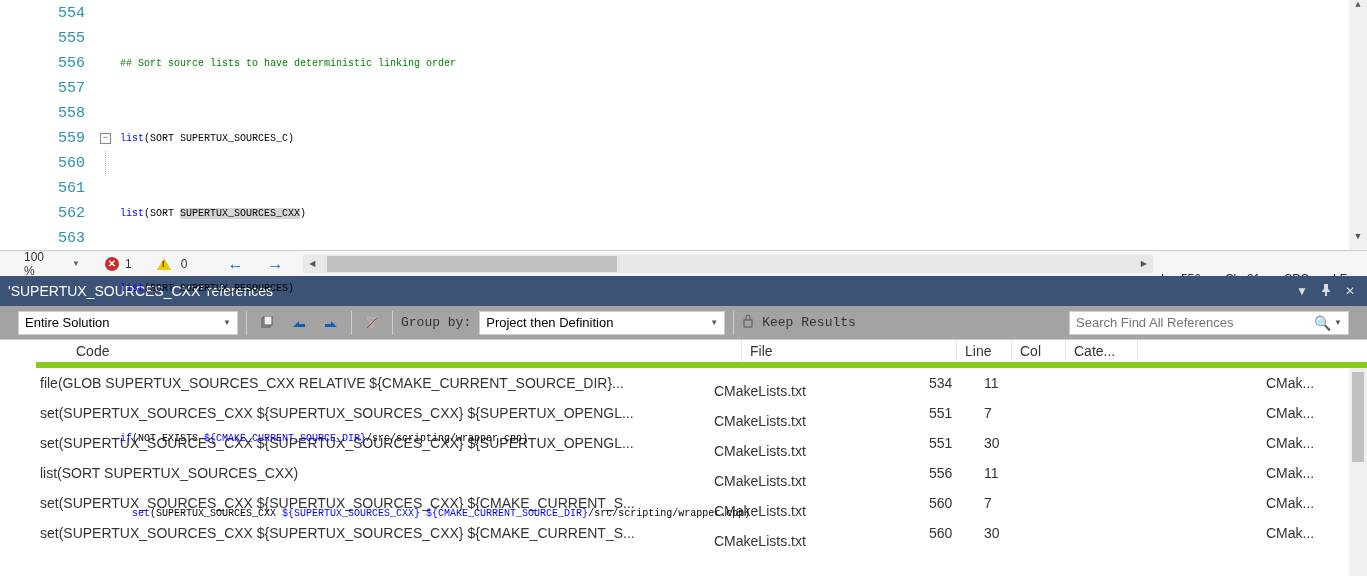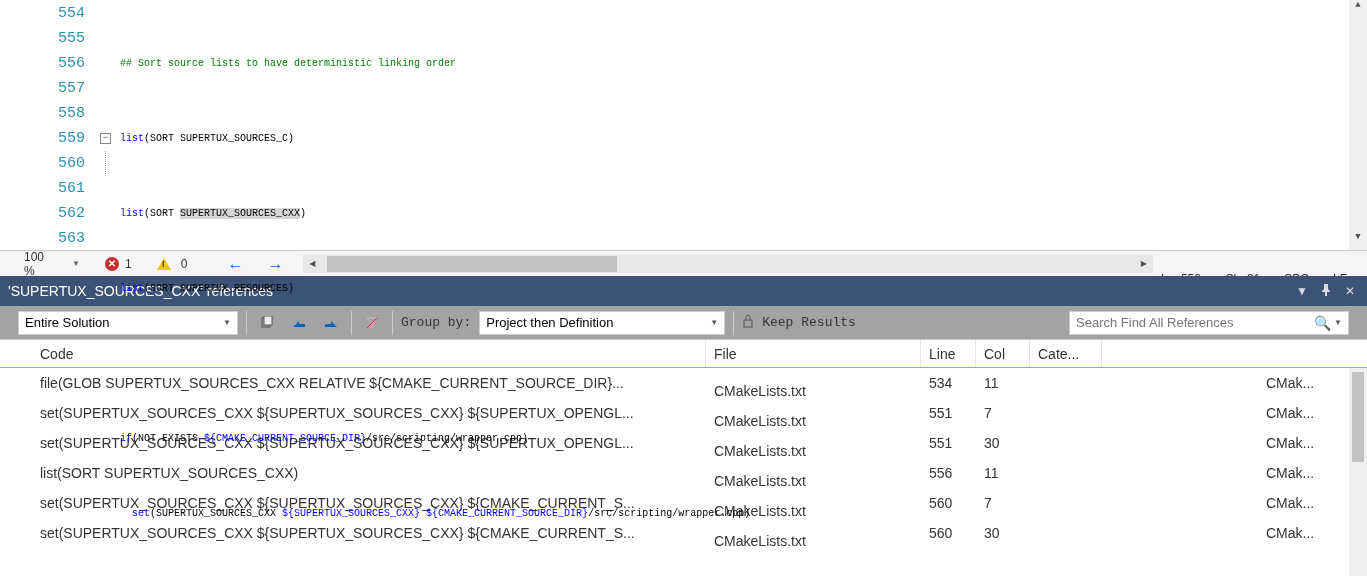--- a/index.html
+++ b/index.html
@@ -116,25 +116,26 @@
 .tbtn.disabled { color:#bbb; }
 .lbl { color:#333;font-family:Liberation Mono, monospace; }
 .lock-ico svg { width:12px; height:14px; }
 .search-box { margin-left:auto; width:280px; height:24px; border:1px solid #ccc; background:#fff; display:flex; align-items:center; padding:0 6px; color:#999;}
 .search-box input { border:none; outline:none; flex:1; font-family:"Segoe UI",sans-serif; font-size:13px; color:#333; background:transparent;}
 .search-box .mag { font-size:14px; color:#555; }
 .search-box .dd2 { font-size:8px; color:#555; margin-left:2px;}
 .refs-header {
   height: 28px;
   background: #fff;
-  border-bottom: 1px solid #84cc16;
+  border-bottom: 6px solid #84cc16;
   display: flex;
   font-family: "Segoe UI", sans-serif;
   font-size: 14px;
   color: #333;
+  margin-left: 36px;
 }
 .refs-header .col { border-right:1px solid #e5e5e5; display:flex; align-items:center; padding-left:8px;}
 .col-code { width: 706px; padding-left:40px !important;}
 .col-file { width: 215px; }
 .col-line { width: 55px; }
 .col-col { width: 54px; }
 .col-proj { width: 228px; }
 .col-cat { width: 72px; }
 .refs-body {
   flex:1;

